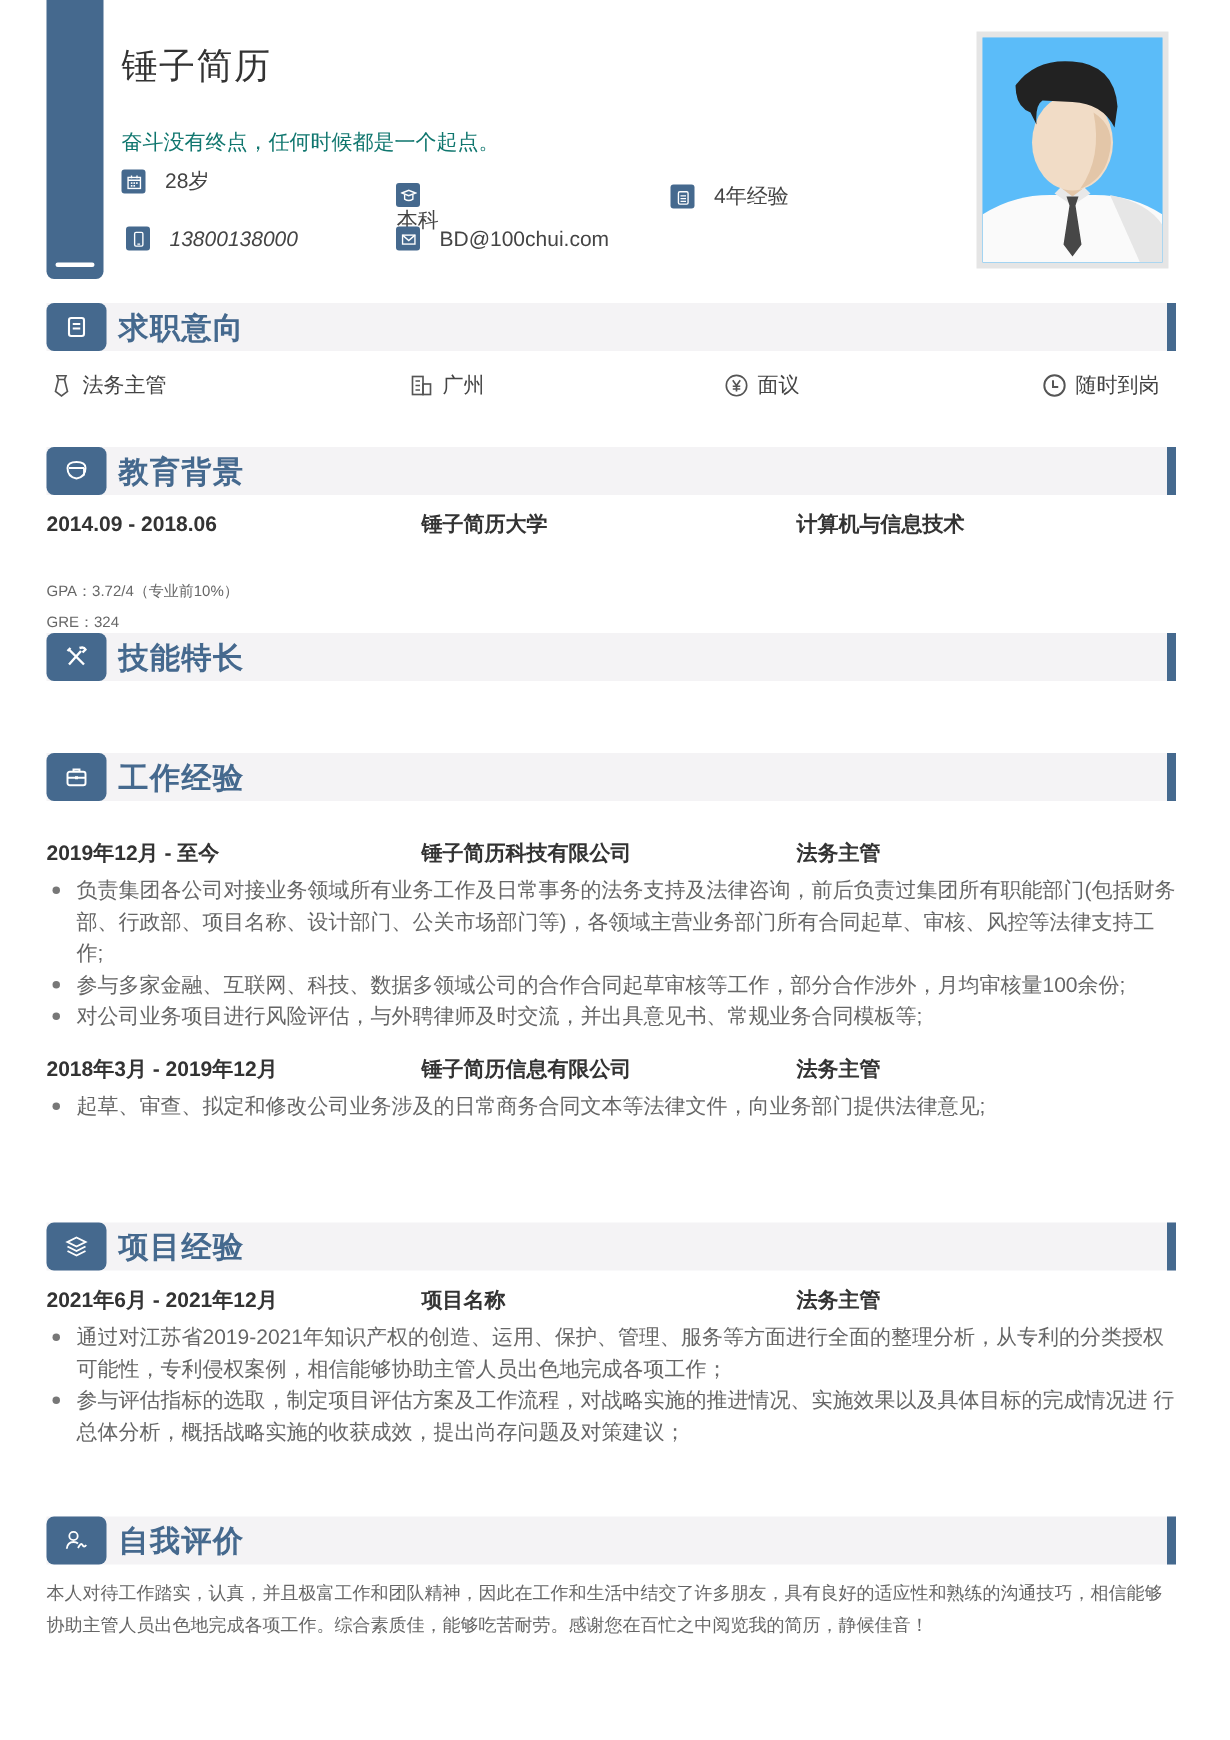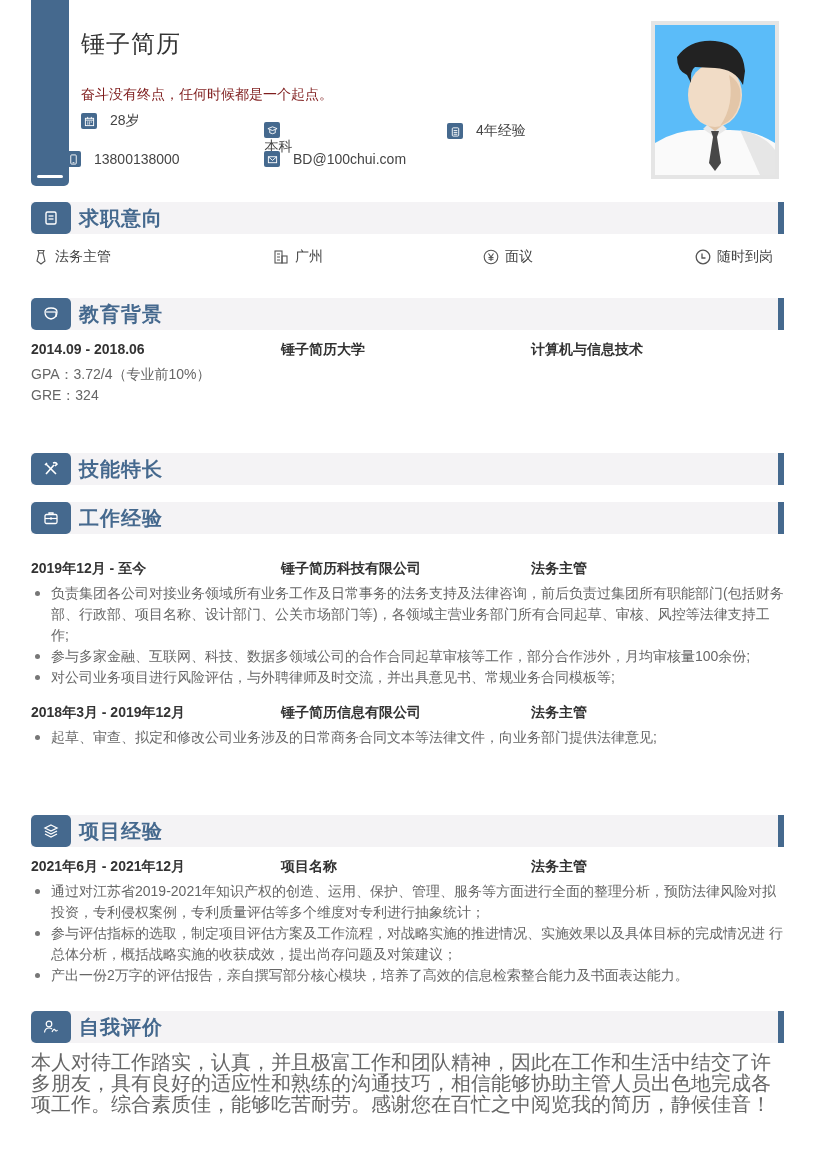--- a/index.html
+++ b/index.html
@@ -12,21 +12,21 @@
   }
   .accent-bar .dash {
     position: absolute; left: 6px; bottom: 8px; width: 26px; height: 3px;
     background: #fff; border-radius: 2px;
   }
 
   .header-name {
     position: absolute; left: 81px; top: 28px; font-size: 24px; color: #333; letter-spacing: 1px;
   }
   .header-motto {
-    position: absolute; left: 81px; top: 86px; font-size: 14px; color: #7f1d1d;
+    position: absolute; left: 81px; top: 86px; font-size: 14px; color: #0f766e;
   }
   .info-item {
     position: absolute; display: flex; align-items: center; font-size: 14px; color: #444;
   }
   .info-icon {
     width: 16px; height: 16px; background: #45698e; border-radius: 2px;
     display: inline-flex; align-items: center; justify-content: center; margin-right: 13px;
   }
   .info-icon svg { width: 11px; height: 11px; }
 
@@ -54,29 +54,29 @@
 
   .intent-item {
     position: absolute; top: 248px; display: flex; align-items: center; font-size: 14px; color: #444;
   }
   .intent-item svg { width: 16px; height: 16px; margin-right: 6px; }
 
   .row3 { position: absolute; left: 31px; width: 753px; font-size: 14px; font-weight: bold; color: #333; }
   .row3 span { position: absolute; top: 0; white-space: nowrap; }
   .row3 .c1 { left: 0; } .row3 .c2 { left: 250px; } .row3 .c3 { left: 500px; }
 
-  .plain { position: absolute; left: 31px; font-size: 14px; color: #666; line-height: 21px; }
+  .plain { position: absolute; left: 31px; font-size: 10px; color: #666; line-height: 21px; margin-top: 20px; }
 
   ul.bullets { position: absolute; left: 31px; width: 753px; list-style: none; font-size: 14px; color: #666; line-height: 21px; }
   ul.bullets li { position: relative; padding-left: 20px; }
   ul.bullets li::before {
     content: ""; position: absolute; left: 4px; top: 8px; width: 5px; height: 5px; background: #777; border-radius: 50%;
   }
 
-  .self-eval { position: absolute; left: 31px; top: 1052px; width: 753px; font-size: 20px; color: #666; line-height: 21px; }
+  .self-eval { position: absolute; left: 31px; top: 1052px; width: 753px; font-size: 12px; color: #666; line-height: 21px; }
 </style>
 </head>
 <body>
 
 <div class="accent-bar">
     <div class="dash"></div>
   </div>
 
 <div class="header-name">锤子简历</div>
 <div class="header-motto">奋斗没有终点，任何时候都是一个起点。</div>
@@ -110,21 +110,21 @@
   <span class="info-icon">
       <svg viewBox="0 0 12 12">
         <rect x="2.5" y="2" width="7" height="9" rx="1" fill="none" stroke="#fff"></rect>
         <line x1="4" y1="5" x2="8" y2="5" stroke="#fff"></line>
         <line x1="4" y1="7" x2="8" y2="7" stroke="#fff"></line>
         <line x1="4" y1="9" x2="8" y2="9" stroke="#fff"></line>
       </svg>
     </span>
   <span>4年经验</span>
 </div>
-<div class="info-item" style="left:65px;top:151px;">
+<div class="info-item" style="left:84px;top:151px;font-style:italic;">
   <span class="info-icon">
       <svg viewBox="0 0 12 12">
         <rect x="3" y="1" width="6" height="10" rx="1" fill="none" stroke="#fff"></rect>
         <line x1="5" y1="9.5" x2="7" y2="9.5" stroke="#fff"></line>
       </svg>
     </span>
   <span>13800138000</span>
 </div>
 <div class="info-item" style="left:264px;top:151px;">
   <span class="info-icon">
@@ -209,21 +209,21 @@
 </div>
 
 <div class="row3" style="top:341px;">
   <span class="c1">2014.09 - 2018.06</span>
   <span class="c2">锤子简历大学</span>
   <span class="c3">计算机与信息技术</span>
 </div>
 <div class="plain" style="top:364px;">GPA：3.72/4（专业前10%）</div>
 <div class="plain" style="top:385px;">GRE：324</div>
 
-<div class="section-head" style="top:453px;text-decoration:underline;">
+<div class="section-head" style="top:422px;text-decoration:underline;">
   <div class="icon-box">
       <svg viewBox="0 0 18 18">
         <path d="M4 14 L12 5 M11 3 Q14 2 15 4 L13 6" fill="none" stroke="#fff" stroke-width="1.6"></path>
         <path d="M4 4 L14 14 M3 5 L5 3" fill="none" stroke="#fff" stroke-width="1.6"></path>
       </svg>
     </div>
   <div class="title">技能特长</div>
   <div class="end-bar"></div>
 </div>
 
@@ -271,23 +271,22 @@
   <div class="title">项目经验</div>
   <div class="end-bar"></div>
 </div>
 
 <div class="row3" style="top:858px;">
   <span class="c1">2021年6月 - 2021年12月</span>
   <span class="c2">项目名称</span>
   <span class="c3">法务主管</span>
 </div>
 <ul class="bullets" style="top:881px;">
-  <li>通过对江苏省2019-2021年知识产权的创造、运用、保护、管理、服务等方面进行全面的整理分析，预防法律风险对拟投资，专利侵权案例，专利质量评估等多个维度对专利进行抽象统计；</li>
+  <li>通过对江苏省2019-2021年知识产权的创造、运用、保护、管理、服务等方面进行全面的整理分析，从专利的分类授权可能性，专利侵权案例，相信能够协助主管人员出色地完成各项工作；</li>
   <li>参与评估指标的选取，制定项目评估方案及工作流程，对战略实施的推进情况、实施效果以及具体目标的完成情况进 行总体分析，概括战略实施的收获成效，提出尚存问题及对策建议；</li>
-  <li>产出一份2万字的评估报告，亲自撰写部分核心模块，培养了高效的信息检索整合能力及书面表达能力。</li>
 </ul>
 
 <div class="section-head" style="top:1011px;">
   <div class="icon-box">
       <svg viewBox="0 0 18 18">
         <circle cx="7" cy="6" r="2.8" fill="none" stroke="#fff" stroke-width="1.2"></circle>
         <path d="M2.5 14.5 Q3 10 7 10 Q9 10 10 11" fill="none" stroke="#fff" stroke-width="1.2"></path>
         <path d="M10 14 Q12 10 13 12 Q14 14 15.5 12" fill="none" stroke="#fff" stroke-width="1.2"></path>
       </svg>
     </div>

